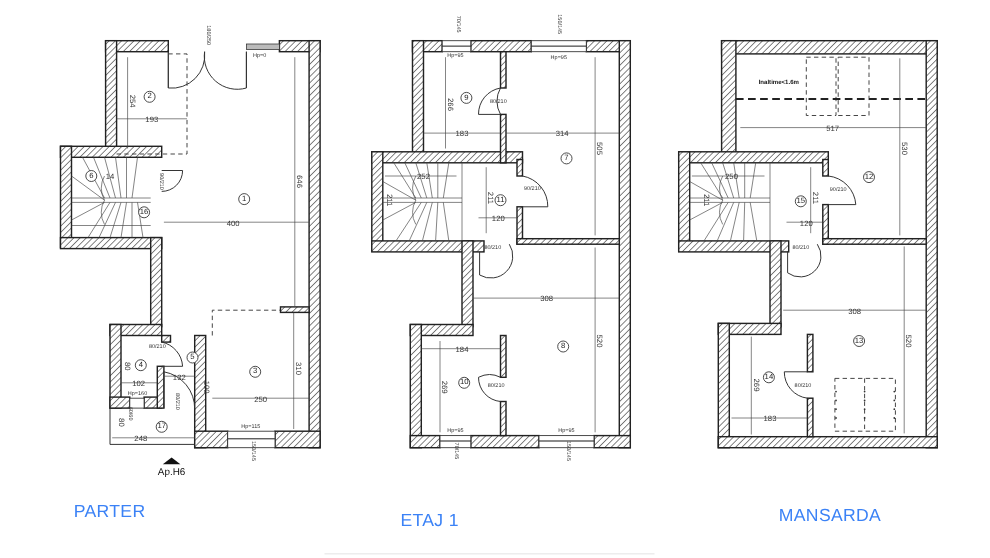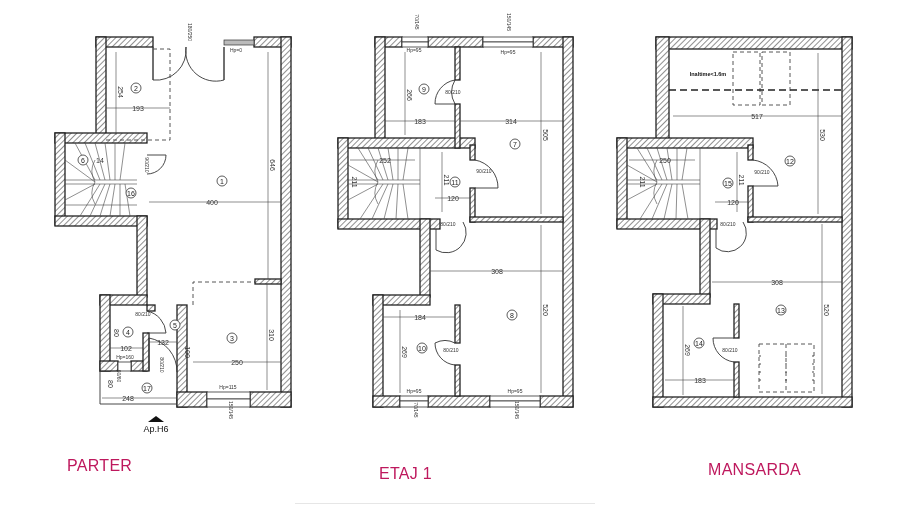--- a/index.html
+++ b/index.html
@@ -9,21 +9,21 @@
   .line { stroke:#333; stroke-width:0.9; fill:none; }
   .thin { stroke:#444; stroke-width:0.6; fill:none; }
   .dash { stroke:#444; stroke-width:0.9; fill:none; stroke-dasharray:4 3; }
   .dash-heavy { stroke:#222; stroke-width:1.6; fill:none; stroke-dasharray:7 4; }
   .win { fill:#fff; stroke:#333; stroke-width:0.8; }
   .circ { fill:#fff; stroke:#333; stroke-width:0.8; }
   .num { font-family:"Liberation Sans", sans-serif; font-size:7px; fill:#222; text-anchor:middle; dominant-baseline:central; }
   .dim { font-family:"Liberation Sans", sans-serif; font-size:7px; fill:#333; text-anchor:middle; }
   .dimv { font-family:"Liberation Sans", sans-serif; font-size:7px; fill:#333; text-anchor:middle; }
   .tiny { font-family:"Liberation Sans", sans-serif; font-size:5px; fill:#333; text-anchor:middle; }
-  .floor-label { position:absolute; font-family:"Liberation Sans", sans-serif; font-size:16px; color:#be185d; letter-spacing:0.3px; }
+  .floor-label { position:absolute; font-family:"Liberation Sans", sans-serif; font-size:16px; color:#3b82f6; letter-spacing:0.3px; }
   .faint-line { position:absolute; left:295px; top:503px; width:300px; height:1px; background:#e6e6e6; }
 </style>
 </head>
 <body>
 
 <svg id="plan" viewBox="0 0 900 507" xmlns="http://www.w3.org/2000/svg">
   <defs>
     <pattern id="hatch" patternUnits="userSpaceOnUse" width="4" height="4" patternTransform="rotate(45)">
       <rect width="4" height="4" fill="#fff"></rect>
       <line x1="0" y1="0" x2="0" y2="4" stroke="#333" stroke-width="1.1"></line>
@@ -356,15 +356,15 @@
     <text class="dim" x="665" y="163">250</text>
     <text class="dimv" transform="translate(640 182) rotate(90)">211</text>
 
     <text class="tiny" x="762" y="174">90/210</text>
     <text class="tiny" x="728" y="226">80/210</text>
     <text class="tiny" x="730" y="352">80/210</text>
   </g>
 </svg>
 
 <div class="floor-label" style="left:67px;top:457px;">PARTER</div>
-<div class="floor-label" style="left:379px;top:465px;">ETAJ 1</div>
+<div class="floor-label" style="left:364px;top:465px;">ETAJ 1</div>
 <div class="floor-label" style="left:708px;top:461px;">MANSARDA</div>
 <div class="faint-line"></div>
 
 </body></html>

